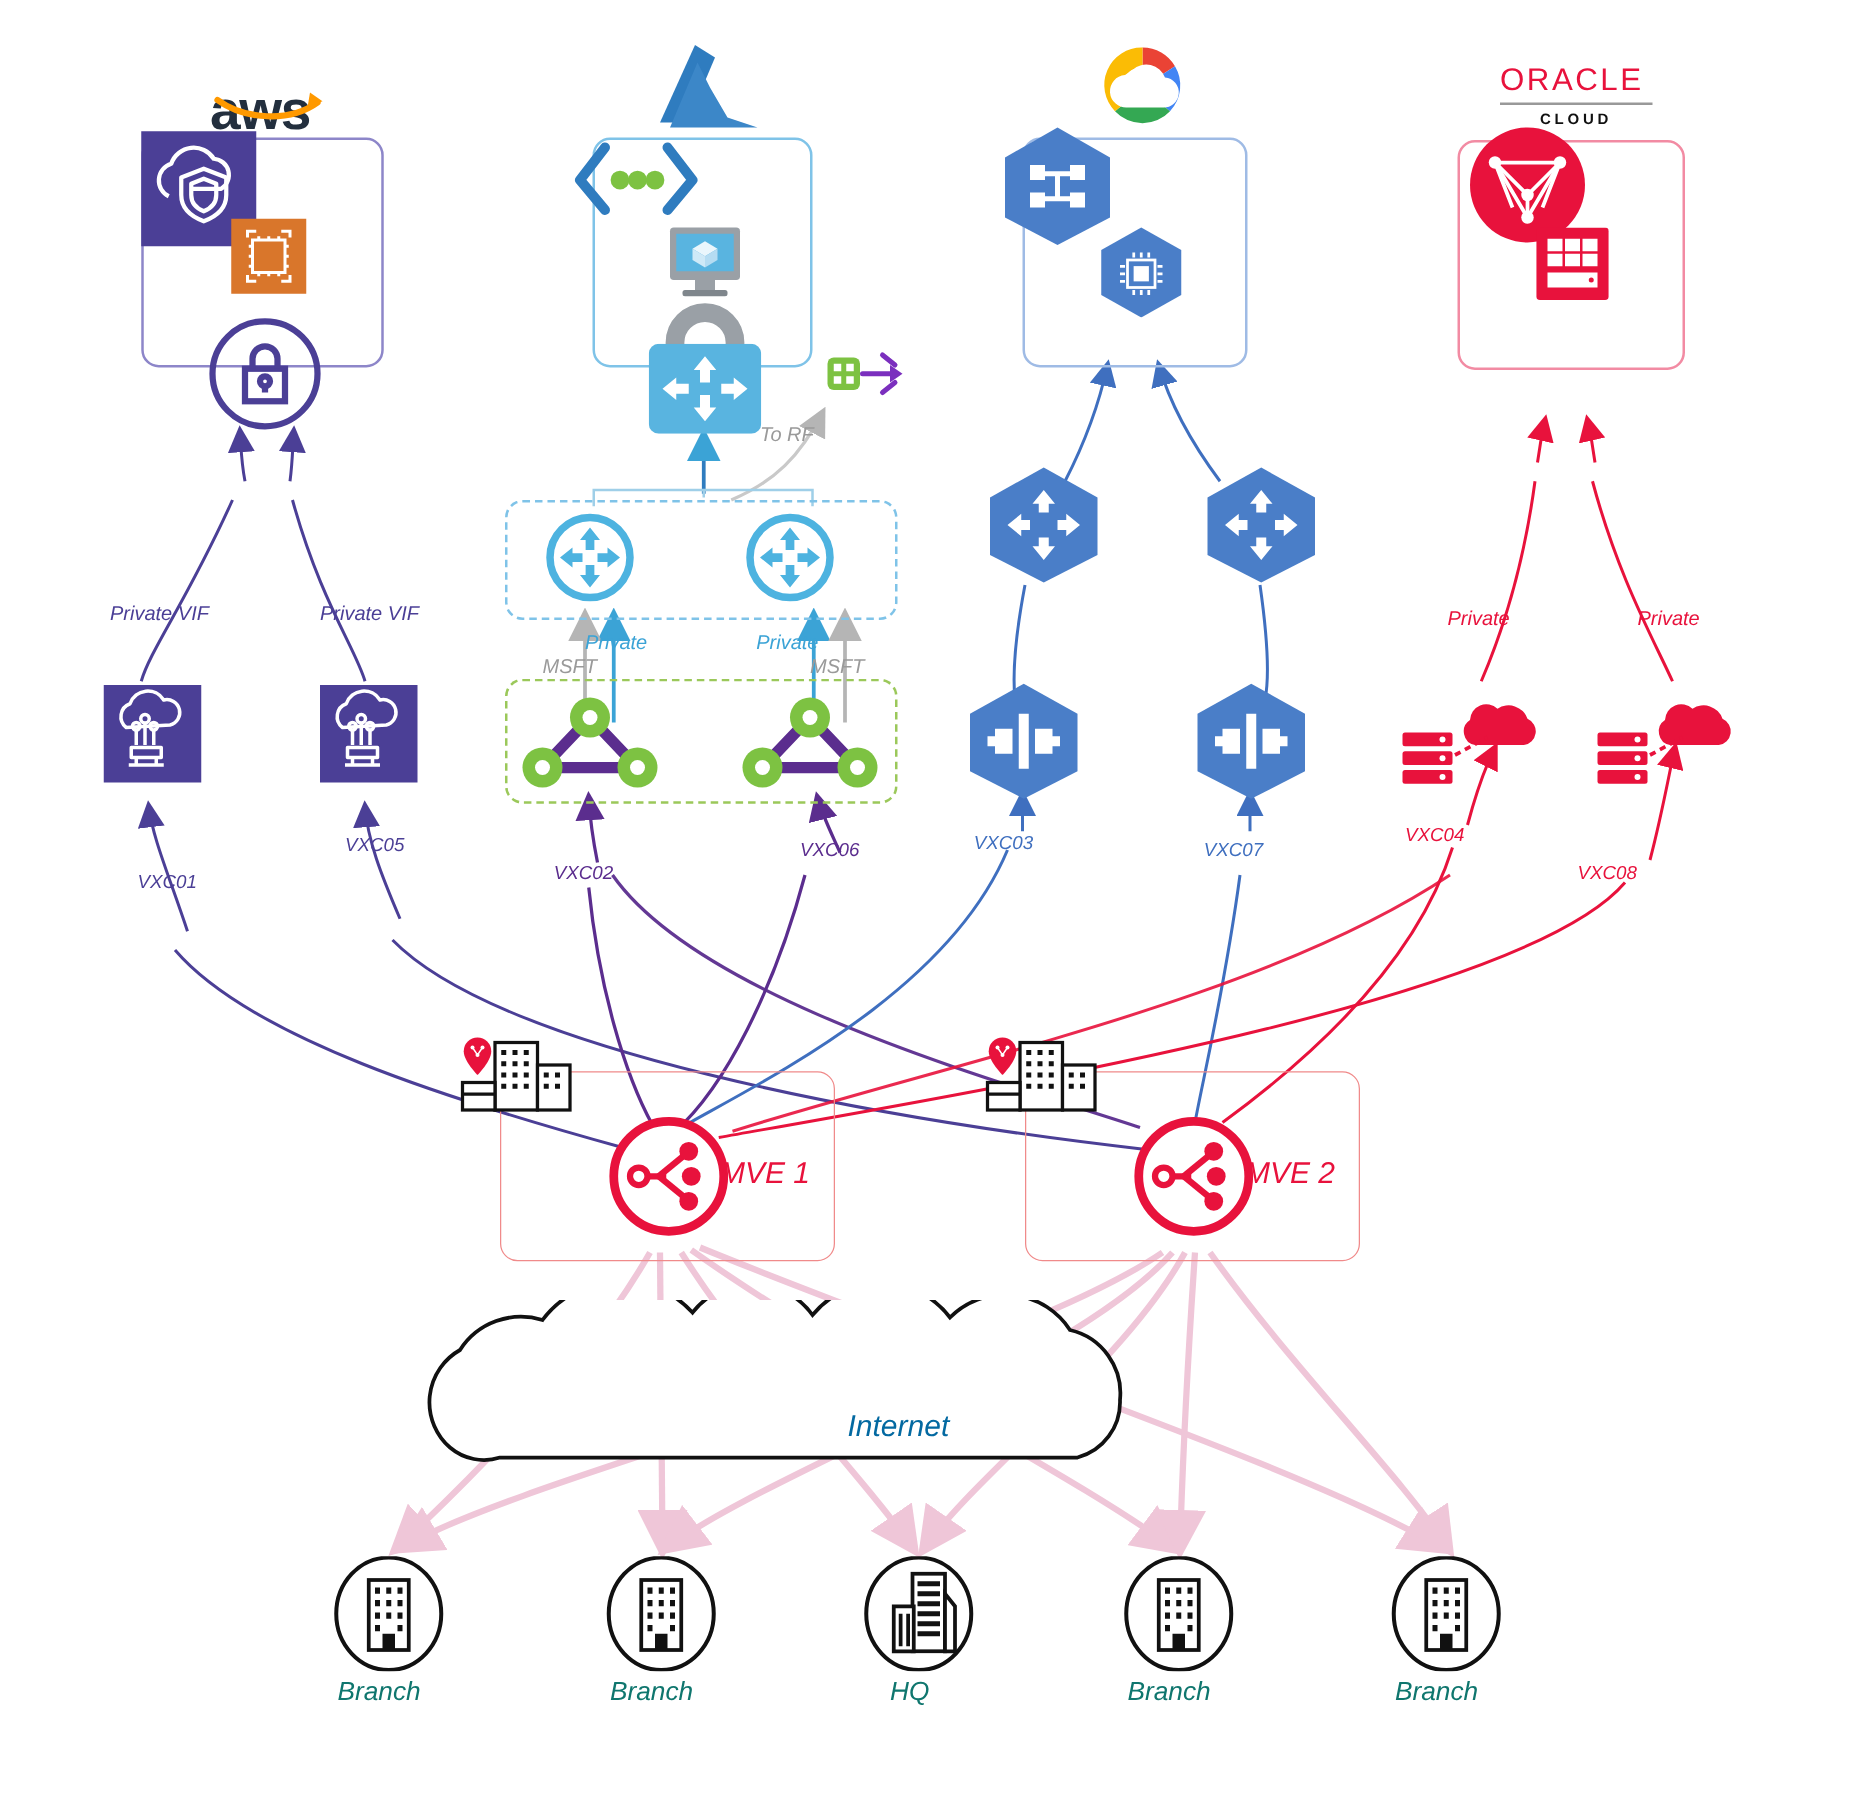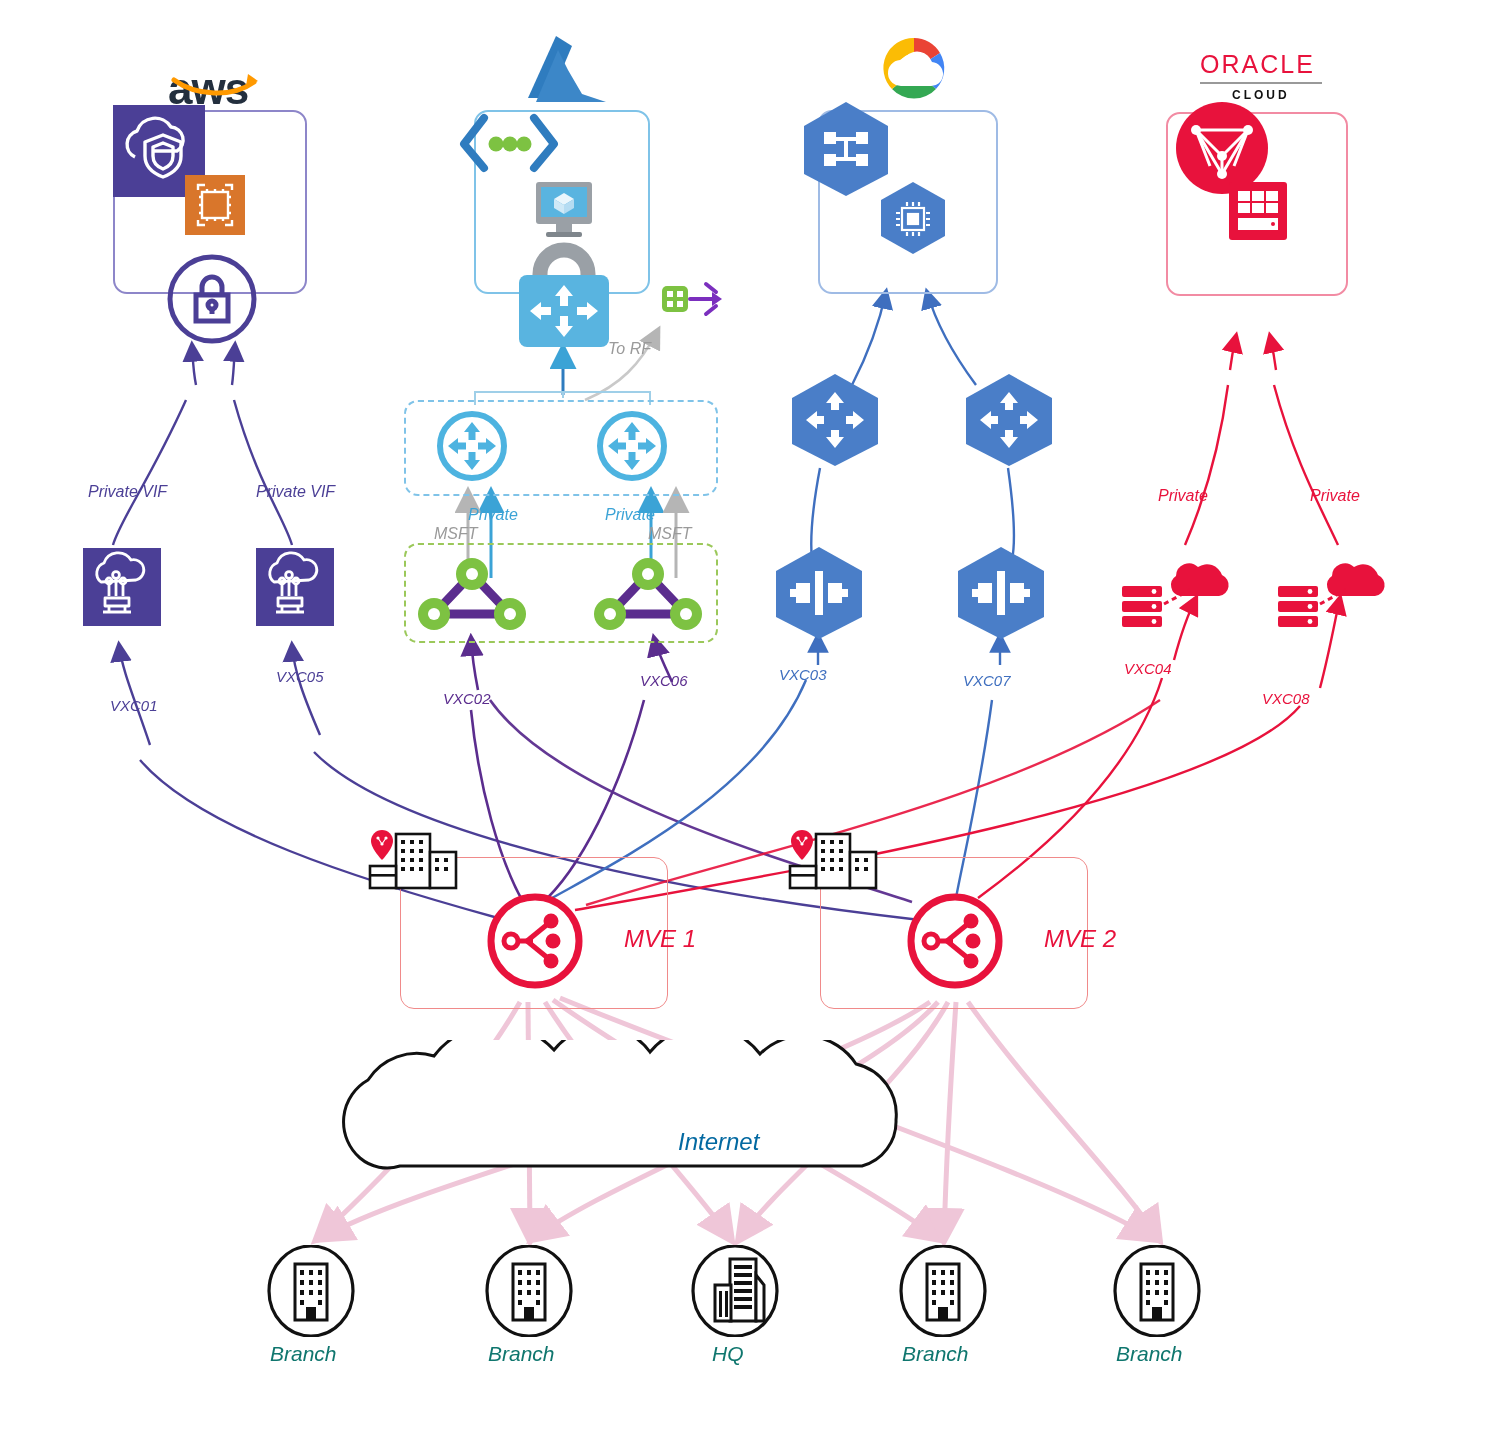--- a/index.html
+++ b/index.html
@@ -9,21 +9,21 @@
   svg.layer{position:absolute;left:0;top:0;width:1491px;height:1435px;overflow:visible;}
   .abs{position:absolute;}
   .lbl{position:absolute;font-style:italic;white-space:nowrap;}
   .lbl-vxc{font-size:15px;}
   .lbl-sm{font-size:16px;}
   .purple{color:#4b3f96;}
   .lightblue{color:#3ba3d6;}
   .gray{color:#9a9a9a;}
   .crimson{color:#e8123c;}
   .gblue{color:#3f6fbf;}
-  .mve-label{font-size:24px;font-style:italic;color:#e8123c;padding-left:48px;}
+  .mve-label{font-size:24px;font-style:italic;color:#e8123c;}
   .branch-label{font-size:21px;font-style:italic;color:#0f766e;}
   .internet-label{font-size:24px;font-style:italic;color:#0369a1;}
   .awslogo{position:absolute;font-size:44px;font-weight:700;color:#232f3e;letter-spacing:-1px;margin-top:28px;}
   .oralogo{position:absolute;font-size:25px;font-weight:400;color:#e8123c;letter-spacing:2px;}
   .oracloud{position:absolute;font-size:12px;font-weight:700;color:#111;letter-spacing:3px;}
   .box-rounded{position:absolute;border-radius:14px;}
 </style>
 </head>
 <body>
 

